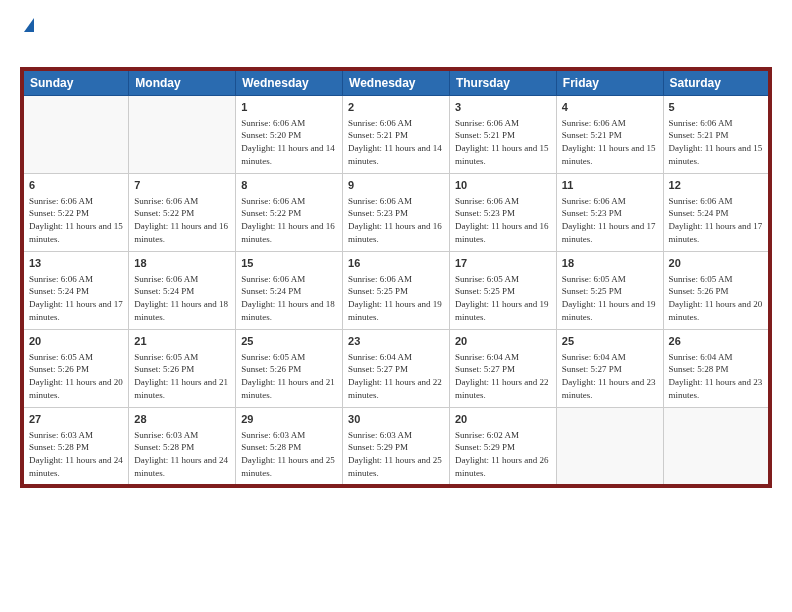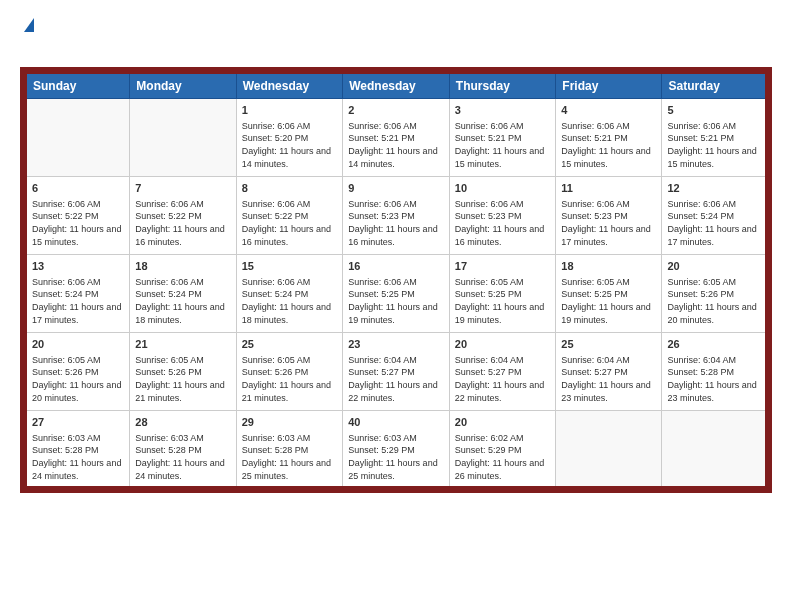--- a/index.html
+++ b/index.html
@@ -59,21 +59,21 @@
       color: #333;
       line-height: 1.1;
     }
     .location {
       font-size: 14px;
       color: #555;
     }
     .calendar {
       width: 100%;
       border-collapse: collapse;
-      border: 7px solid #7f1d1d;
+      border: 4px solid #7f1d1d;
       margin-top: 33px;
     }
     .calendar th {
       background-color: #2a6bb0;
       color: #fff;
       font-size: 12px;
       font-weight: bold;
       padding: 5px 6px;
       text-align: left;
       border: 1px solid #1a5090;
@@ -95,20 +95,21 @@
     .day-num {
       font-size: 11px;
       font-weight: bold;
       margin-bottom: 2px;
       display: block;
     }
     .day-info {
       font-size: 9px;
       color: #333;
       line-height: 1.4;
+      font-family: Liberation Serif, serif;
     }
     tr.week-row td {
       height: 78px;
     }
   </style>
 </head>
 <body>
 
 <div class="page">
   <div class="header">
@@ -317,21 +318,21 @@
 Sunset: 5:28 PM
 Daylight: 11 hours and 24 minutes.</div>
           </td>
           <td>
             <span class="day-num">29</span>
             <div class="day-info" style="white-space: pre-line;">Sunrise: 6:03 AM
 Sunset: 5:28 PM
 Daylight: 11 hours and 25 minutes.</div>
           </td>
           <td>
-            <span class="day-num">40</span>
+            <span class="day-num">30</span>
             <div class="day-info" style="white-space: pre-line;">Sunrise: 6:03 AM
 Sunset: 5:29 PM
 Daylight: 11 hours and 25 minutes.</div>
           </td>
           <td>
             <span class="day-num">20</span>
             <div class="day-info" style="white-space: pre-line;">Sunrise: 6:02 AM
 Sunset: 5:29 PM
 Daylight: 11 hours and 26 minutes.</div>
           </td>

